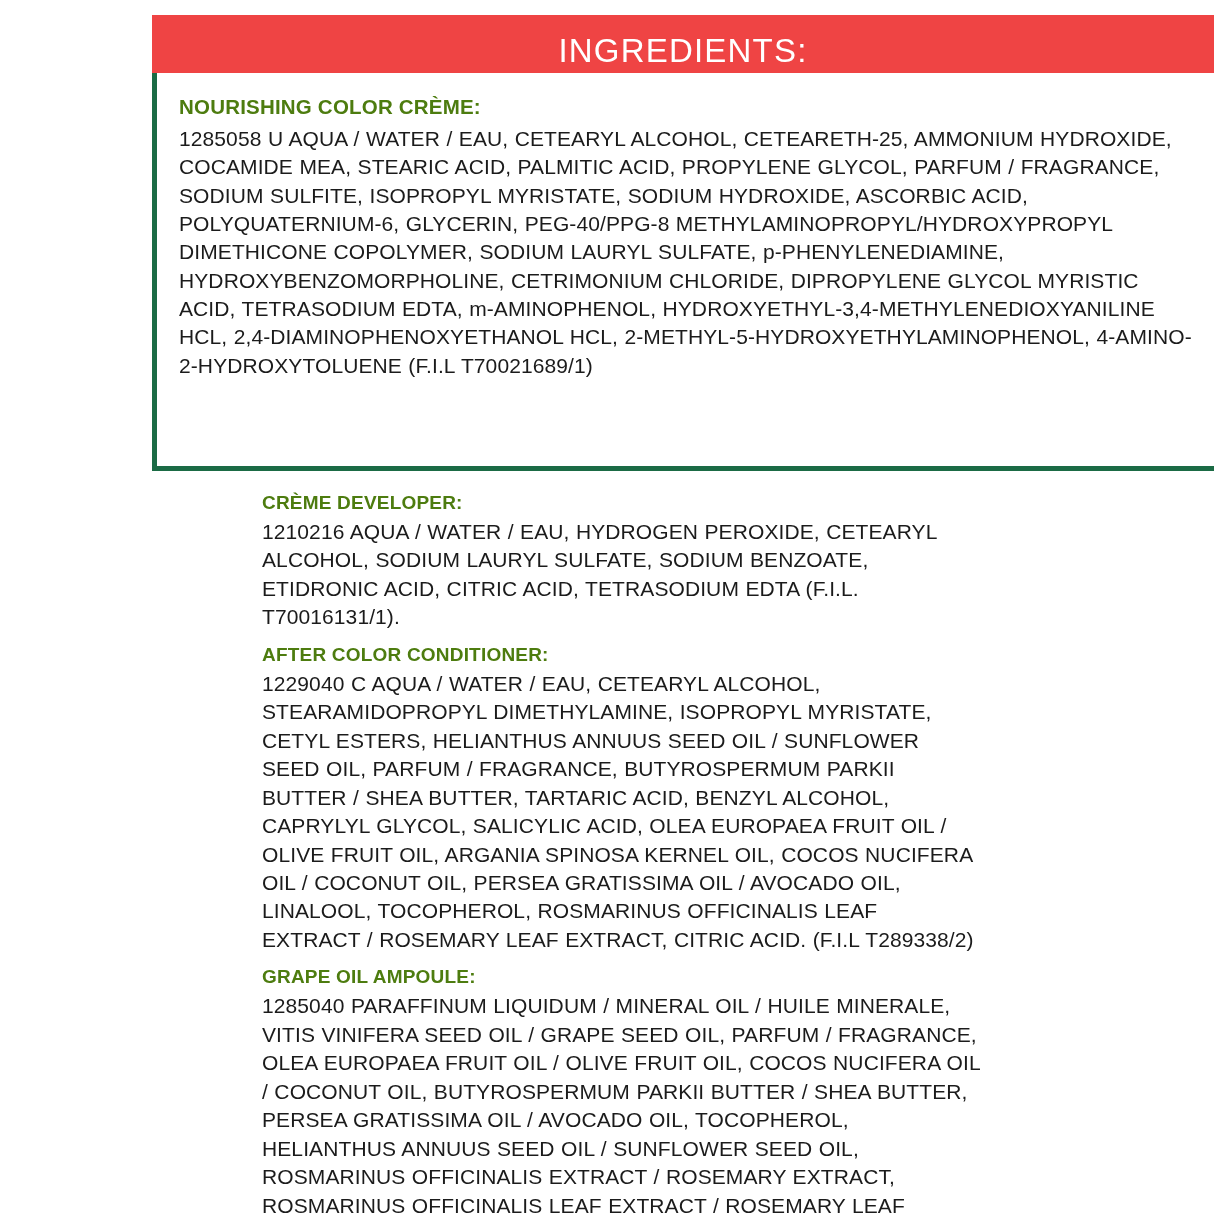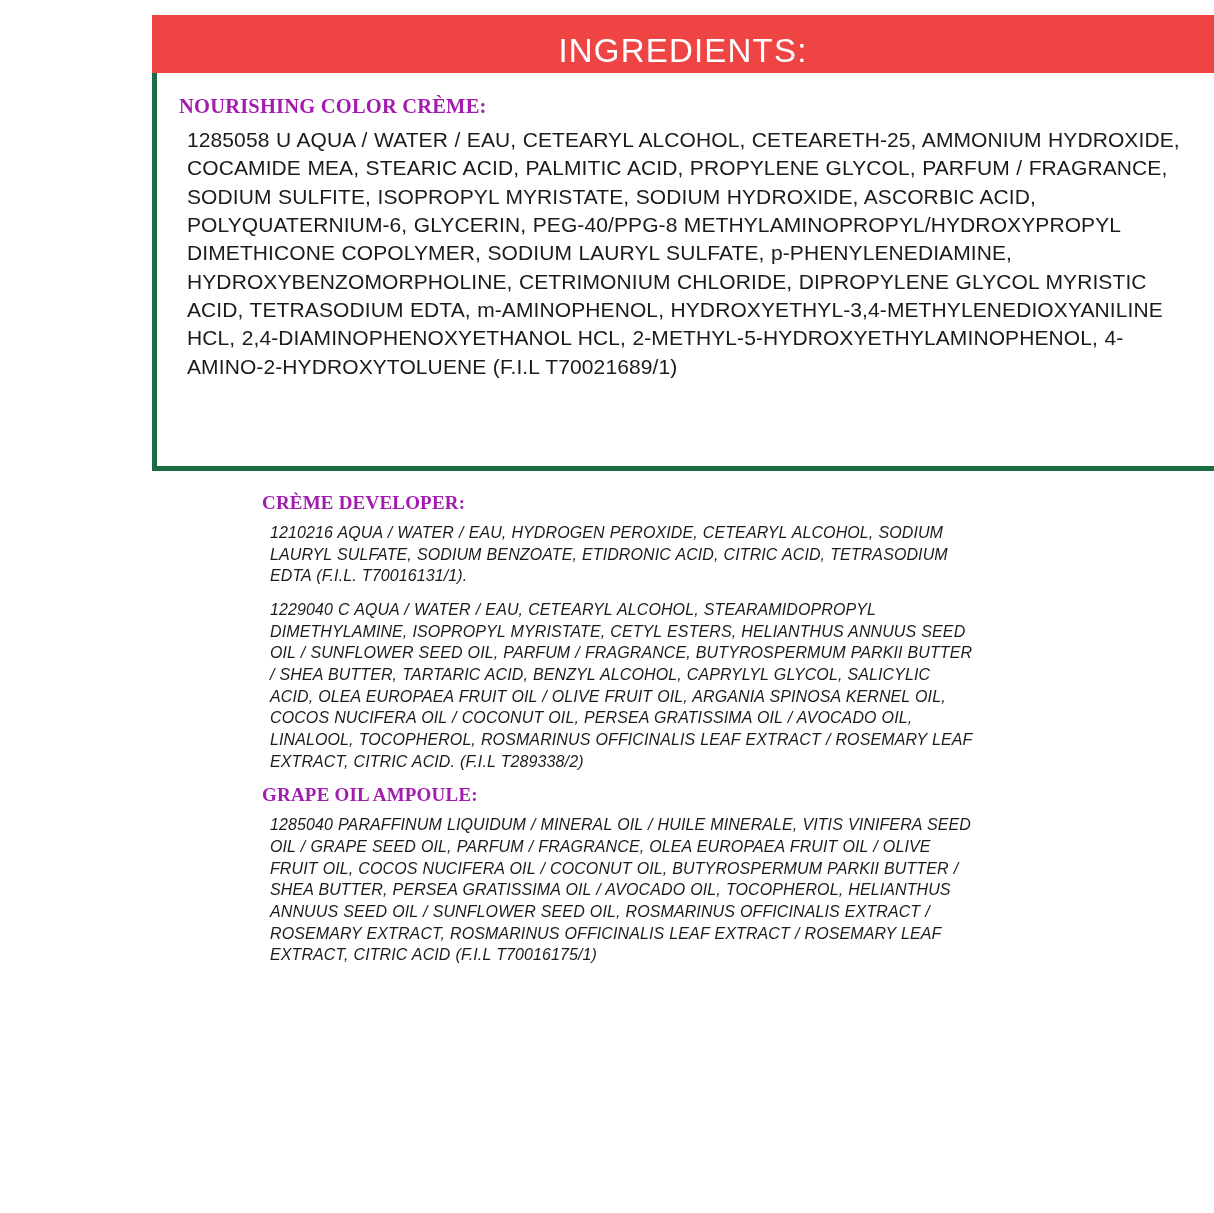--- a/index.html
+++ b/index.html
@@ -59,49 +59,48 @@
     background: #ffffff;
   }
   .boxed-inner {
     padding: 22px 22px 0 22px;
   }
 
   .sec-heading {
     font-size: 20.5px;
     font-weight: bold;
     letter-spacing: 0.2px;
-    color: #a21caf;
+    color: #4d7c0f;
     margin: 0 0 6px 0;
-    font-family: Liberation Serif, serif;
+    font-family: Liberation Sans, sans-serif;
   }
   .sec-body {
     font-size: 21px;
     line-height: 1.35;
     color: #1b1b1b;
-    margin: 8px;
+    margin: 0;
     letter-spacing: 0.1px;
     word-spacing: 0.5px;
     font-family: "Liberation Sans", sans-serif;
   }
 
   
   .lower {
     position: absolute;
     left: 262px;
     top: 492px;
     width: 720px;
   }
   .lower .sec-heading {
     font-size: 19px;
     margin-bottom: 4px;
   }
   .lower .sec-body {
-    font-size: 16px;
+    font-size: 21px;
     line-height: 1.355;
-    font-style: italic;
   }
   .lower .section + .section {
     margin-top: 12px;
   }
 </style>
 </head>
 <body>
 
 <div class="page">
 
@@ -117,20 +116,21 @@
   </div>
 
   <div class="lower">
 
     <div class="section">
       <div class="sec-heading">CRÈME DEVELOPER:</div>
       <div class="sec-body">1210216 AQUA / WATER / EAU, HYDROGEN PEROXIDE, CETEARYL ALCOHOL, SODIUM LAURYL SULFATE, SODIUM BENZOATE, ETIDRONIC ACID, CITRIC ACID, TETRASODIUM EDTA (F.I.L. T70016131/1).</div>
     </div>
 
     <div class="section">
+      <div class="sec-heading">AFTER COLOR CONDITIONER:</div>
       <div class="sec-body">1229040 C AQUA / WATER / EAU, CETEARYL ALCOHOL, STEARAMIDOPROPYL DIMETHYLAMINE, ISOPROPYL MYRISTATE, CETYL ESTERS, HELIANTHUS ANNUUS SEED OIL / SUNFLOWER SEED OIL, PARFUM / FRAGRANCE, BUTYROSPERMUM PARKII BUTTER / SHEA BUTTER, TARTARIC ACID, BENZYL ALCOHOL, CAPRYLYL GLYCOL, SALICYLIC ACID, OLEA EUROPAEA FRUIT OIL / OLIVE FRUIT OIL, ARGANIA SPINOSA KERNEL OIL, COCOS NUCIFERA OIL / COCONUT OIL, PERSEA GRATISSIMA OIL / AVOCADO OIL, LINALOOL, TOCOPHEROL, ROSMARINUS OFFICINALIS LEAF EXTRACT / ROSEMARY LEAF EXTRACT, CITRIC ACID. (F.I.L T289338/2)</div>
     </div>
 
     <div class="section">
       <div class="sec-heading">GRAPE OIL AMPOULE:</div>
       <div class="sec-body">1285040 PARAFFINUM LIQUIDUM / MINERAL OIL / HUILE MINERALE, VITIS VINIFERA SEED OIL / GRAPE SEED OIL, PARFUM / FRAGRANCE, OLEA EUROPAEA FRUIT OIL / OLIVE FRUIT OIL, COCOS NUCIFERA OIL / COCONUT OIL, BUTYROSPERMUM PARKII BUTTER / SHEA BUTTER, PERSEA GRATISSIMA OIL / AVOCADO OIL, TOCOPHEROL, HELIANTHUS ANNUUS SEED OIL / SUNFLOWER SEED OIL, ROSMARINUS OFFICINALIS EXTRACT / ROSEMARY EXTRACT, ROSMARINUS OFFICINALIS LEAF EXTRACT / ROSEMARY LEAF EXTRACT, CITRIC ACID (F.I.L T70016175/1)</div>
     </div>
 
   </div>
 </div>

